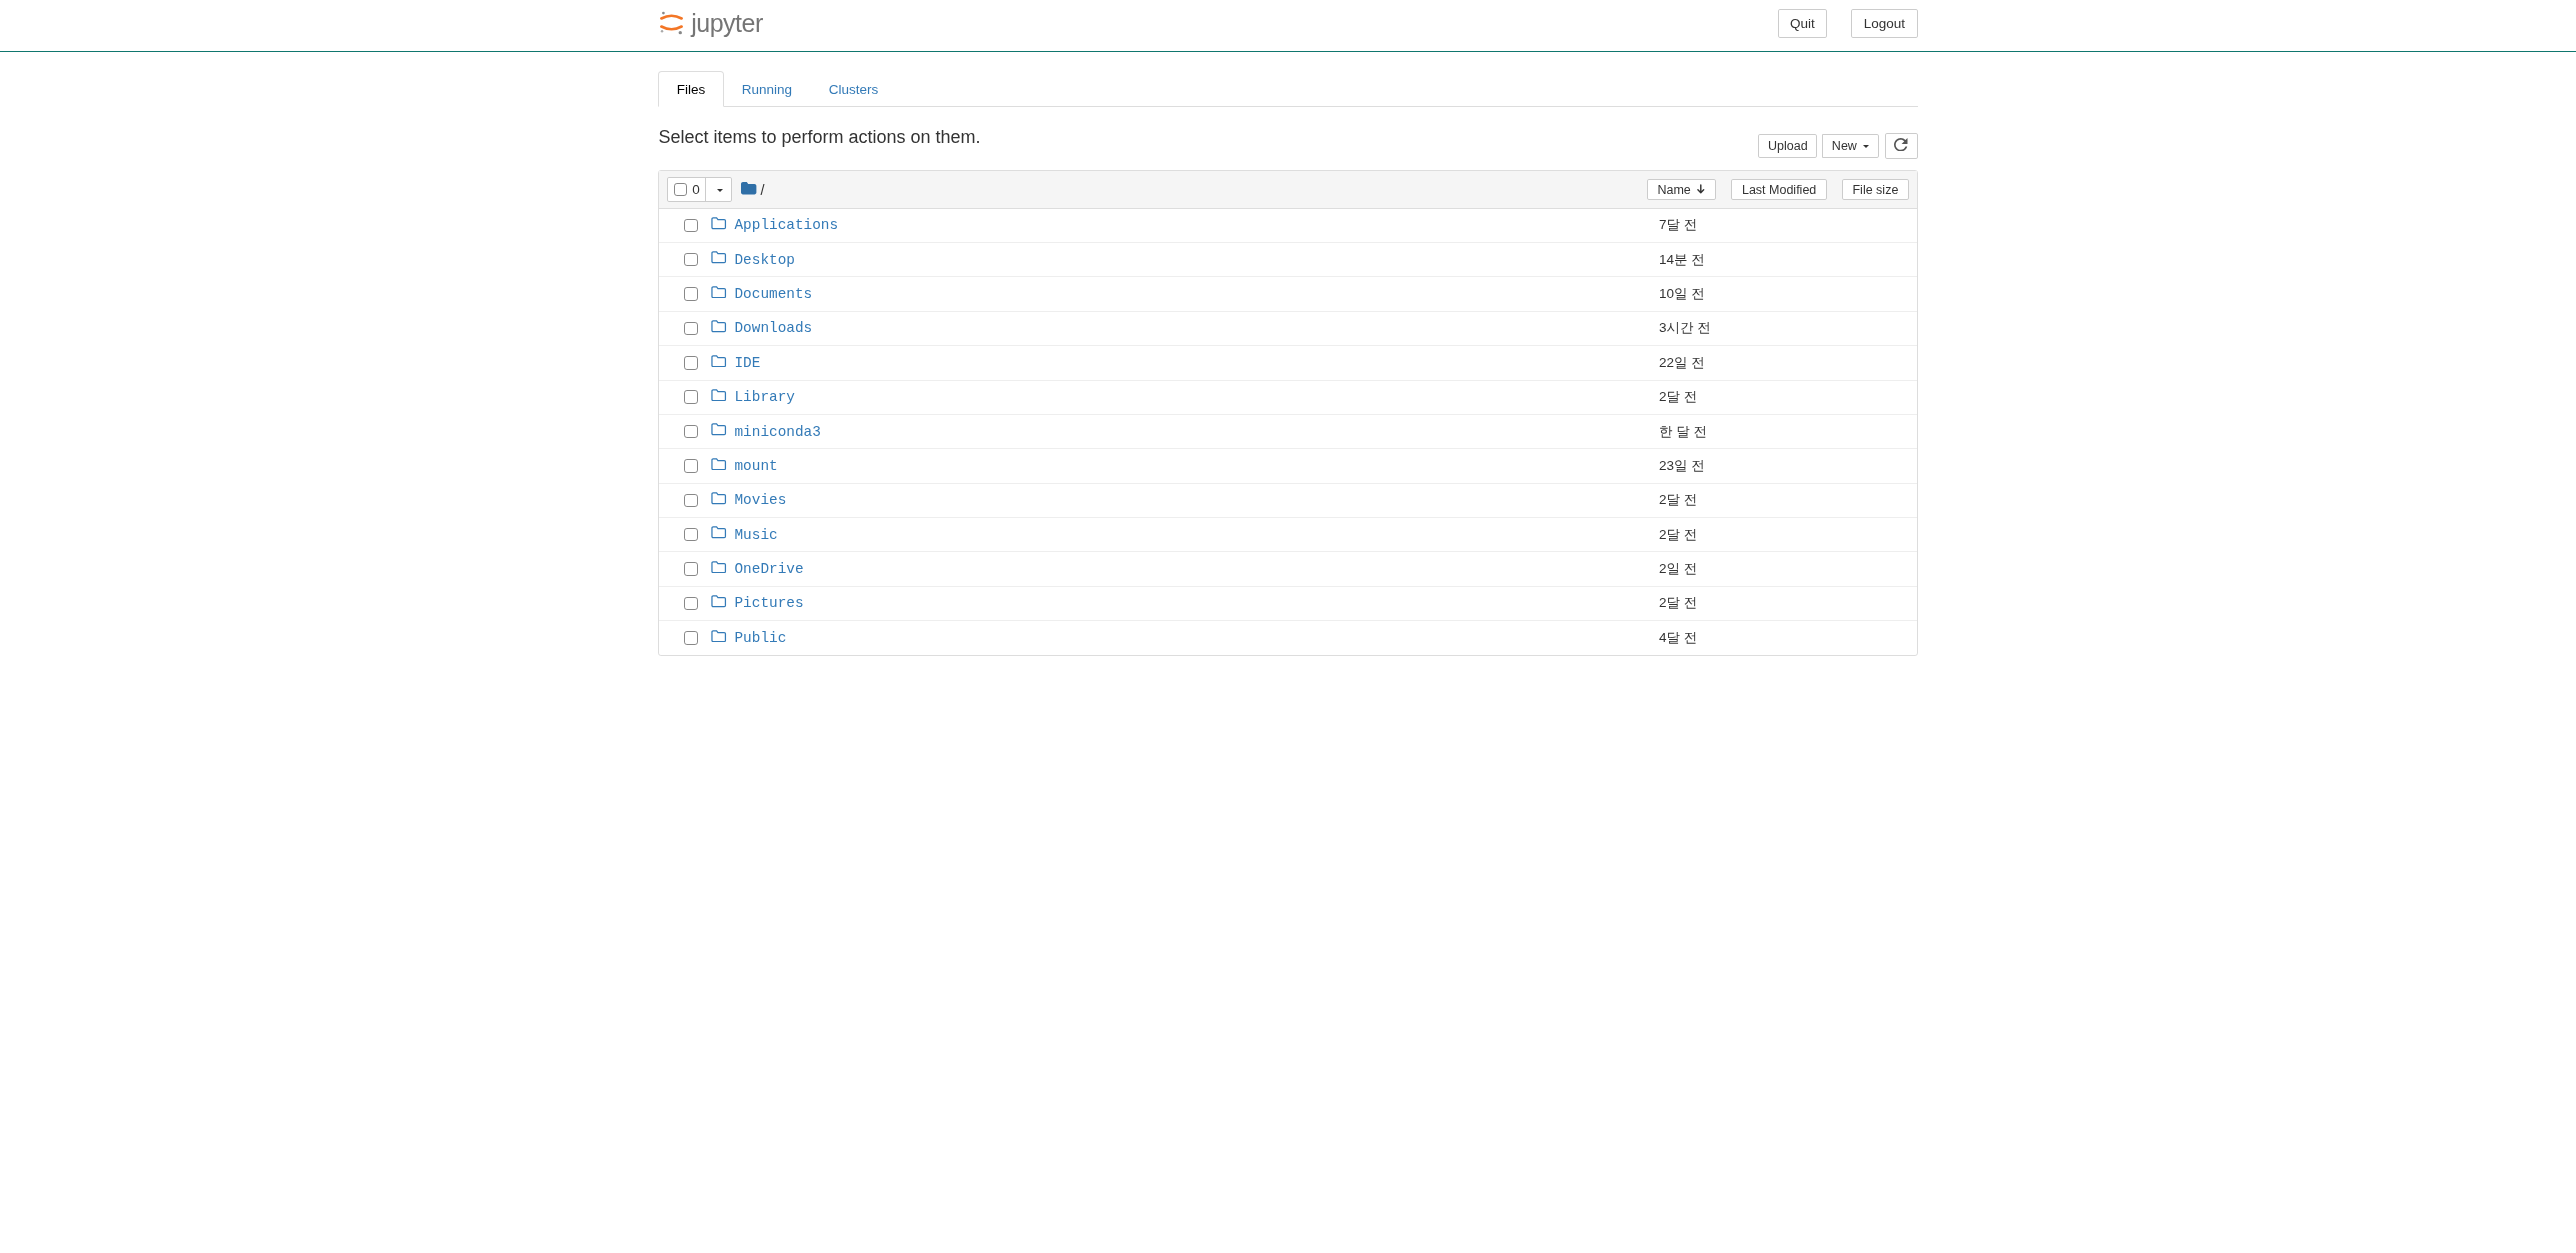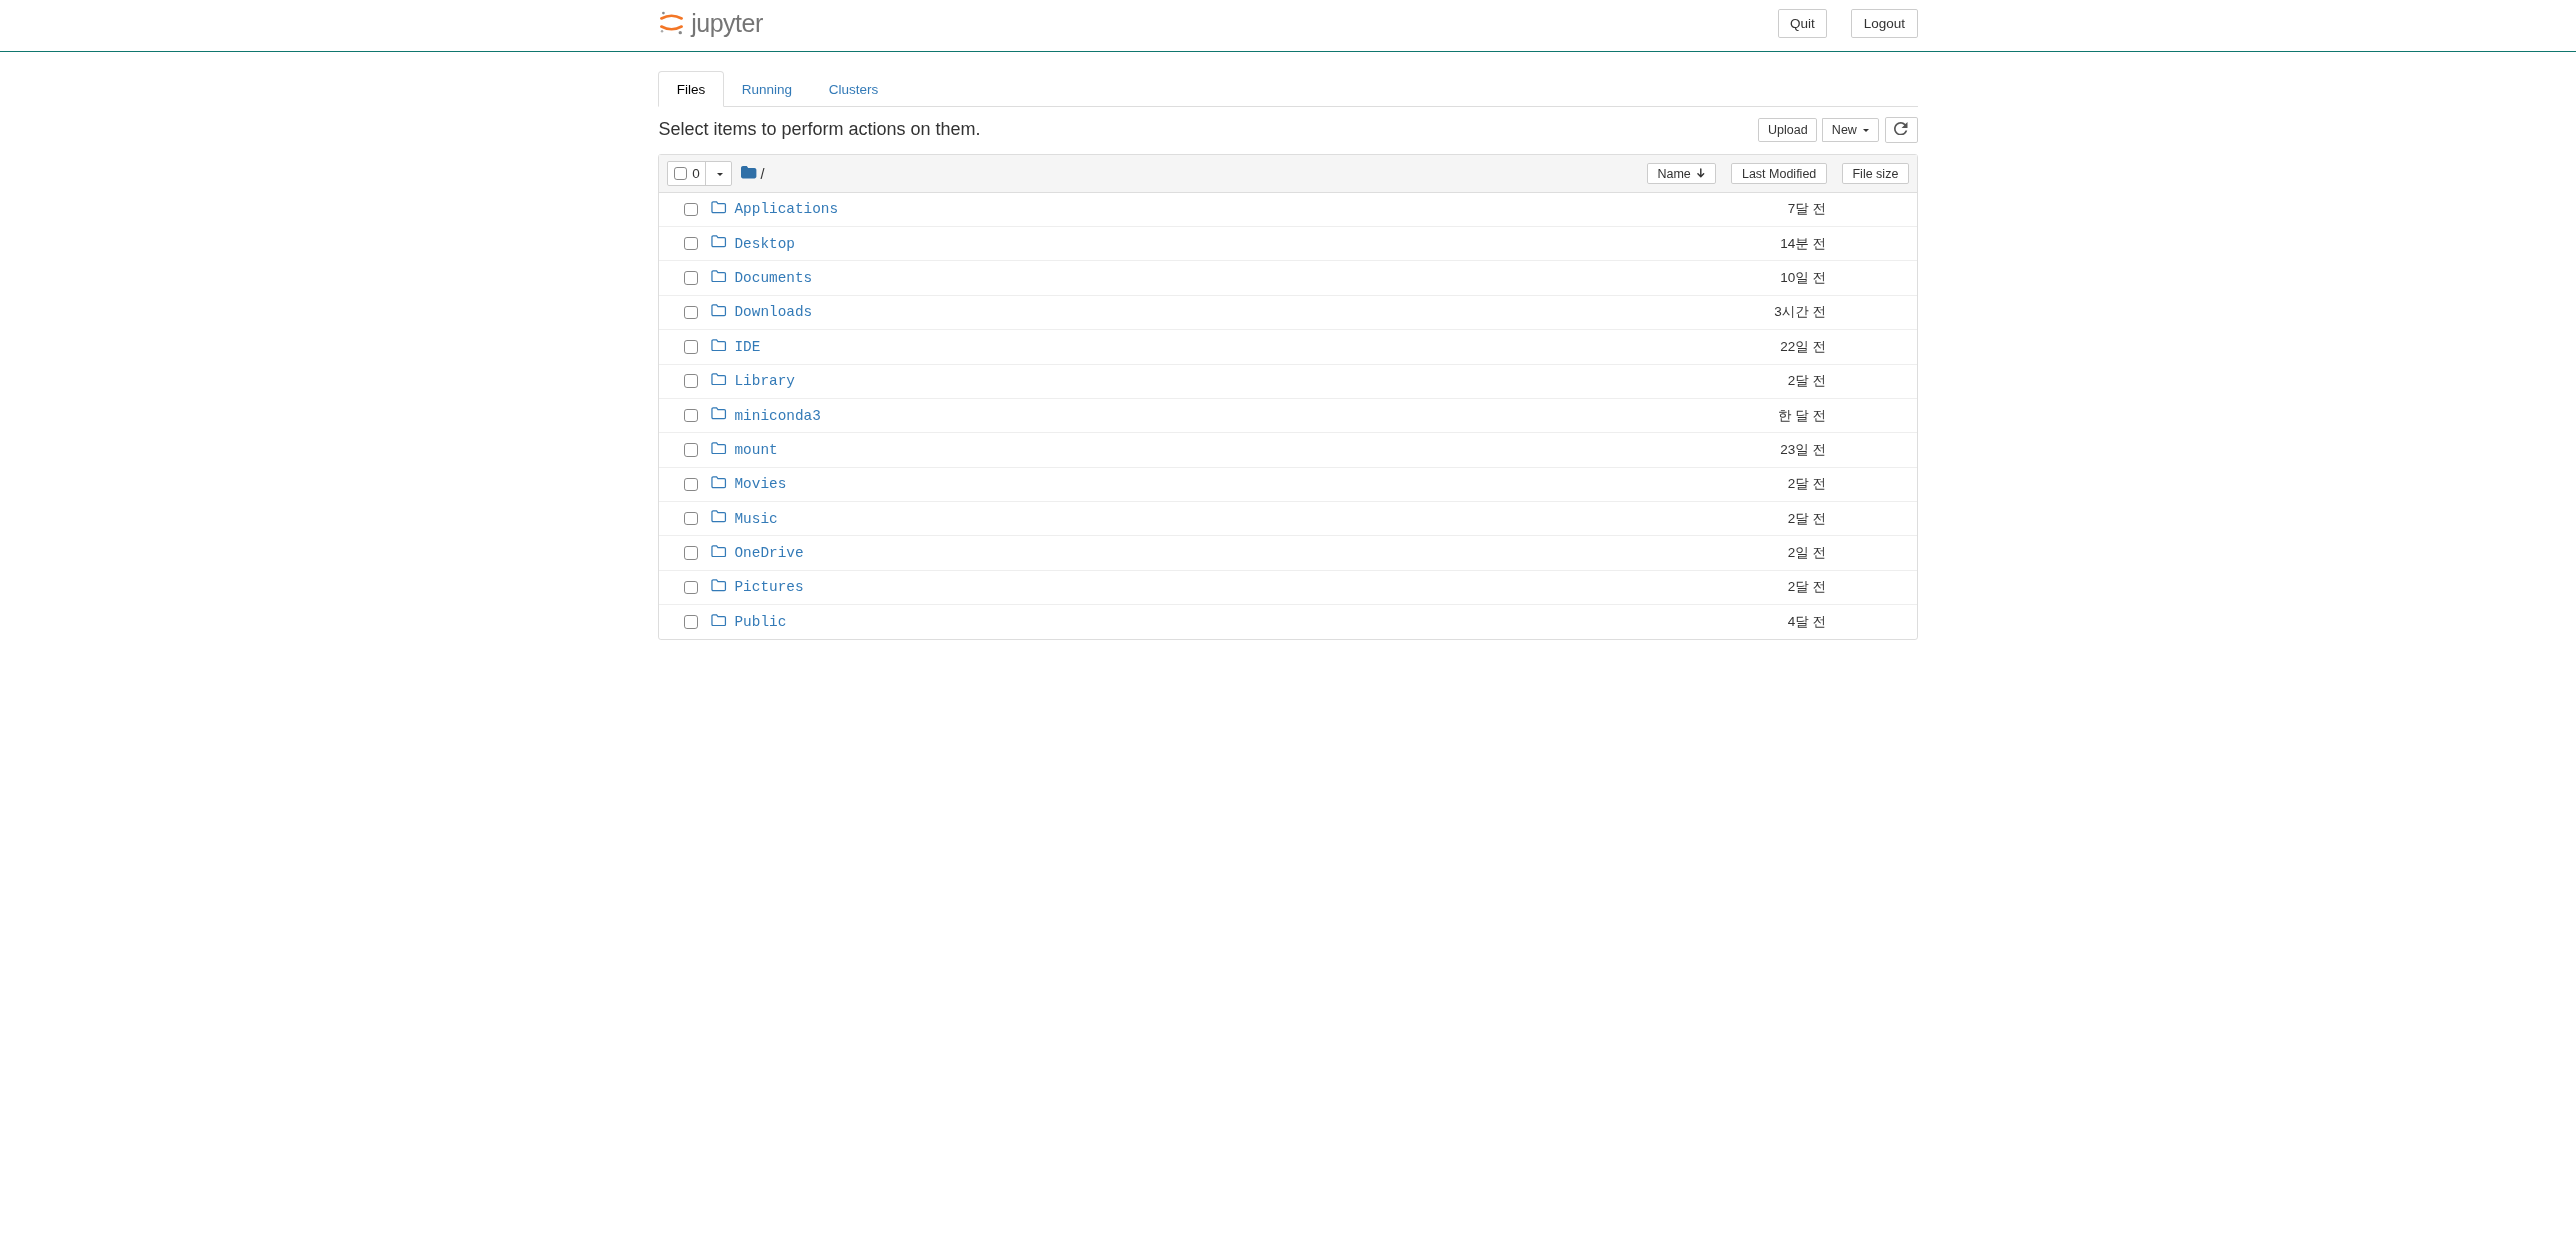--- a/index.html
+++ b/index.html
@@ -94,20 +94,21 @@
       padding: 9.6px 0 11.5px 0;
     }
     .toolbar-left {
       font-size: 18px;
       color: #333;
     }
     .toolbar-right {
       display: flex;
       gap: 5.8px;
       align-items: center;
+      margin-top: 16px;
     }
     .btn-group {
       display: flex;
     }
     .btn-group .btn {
       border-radius: 0;
     }
     .btn-group .btn:first-child {
       border-radius: 1.9px 0 0 1.9px;
     }
@@ -206,21 +207,21 @@
       flex: 1;
       font-family: Liberation Mono, monospace;
     }
     .row-name a {
       color: #337ab7;
       text-decoration: none;
       font-size: 14.4px;
     }
     .row-modified {
       width: 173px;
-      text-align: right;
+      text-align: left;
       color: #333;
       font-size: 13.5px;
       padding-right: 5.8px;
     }
     .row-size {
       width: 77px;
       text-align: right;
       color: #333;
       font-size: 13.5px;
     }

